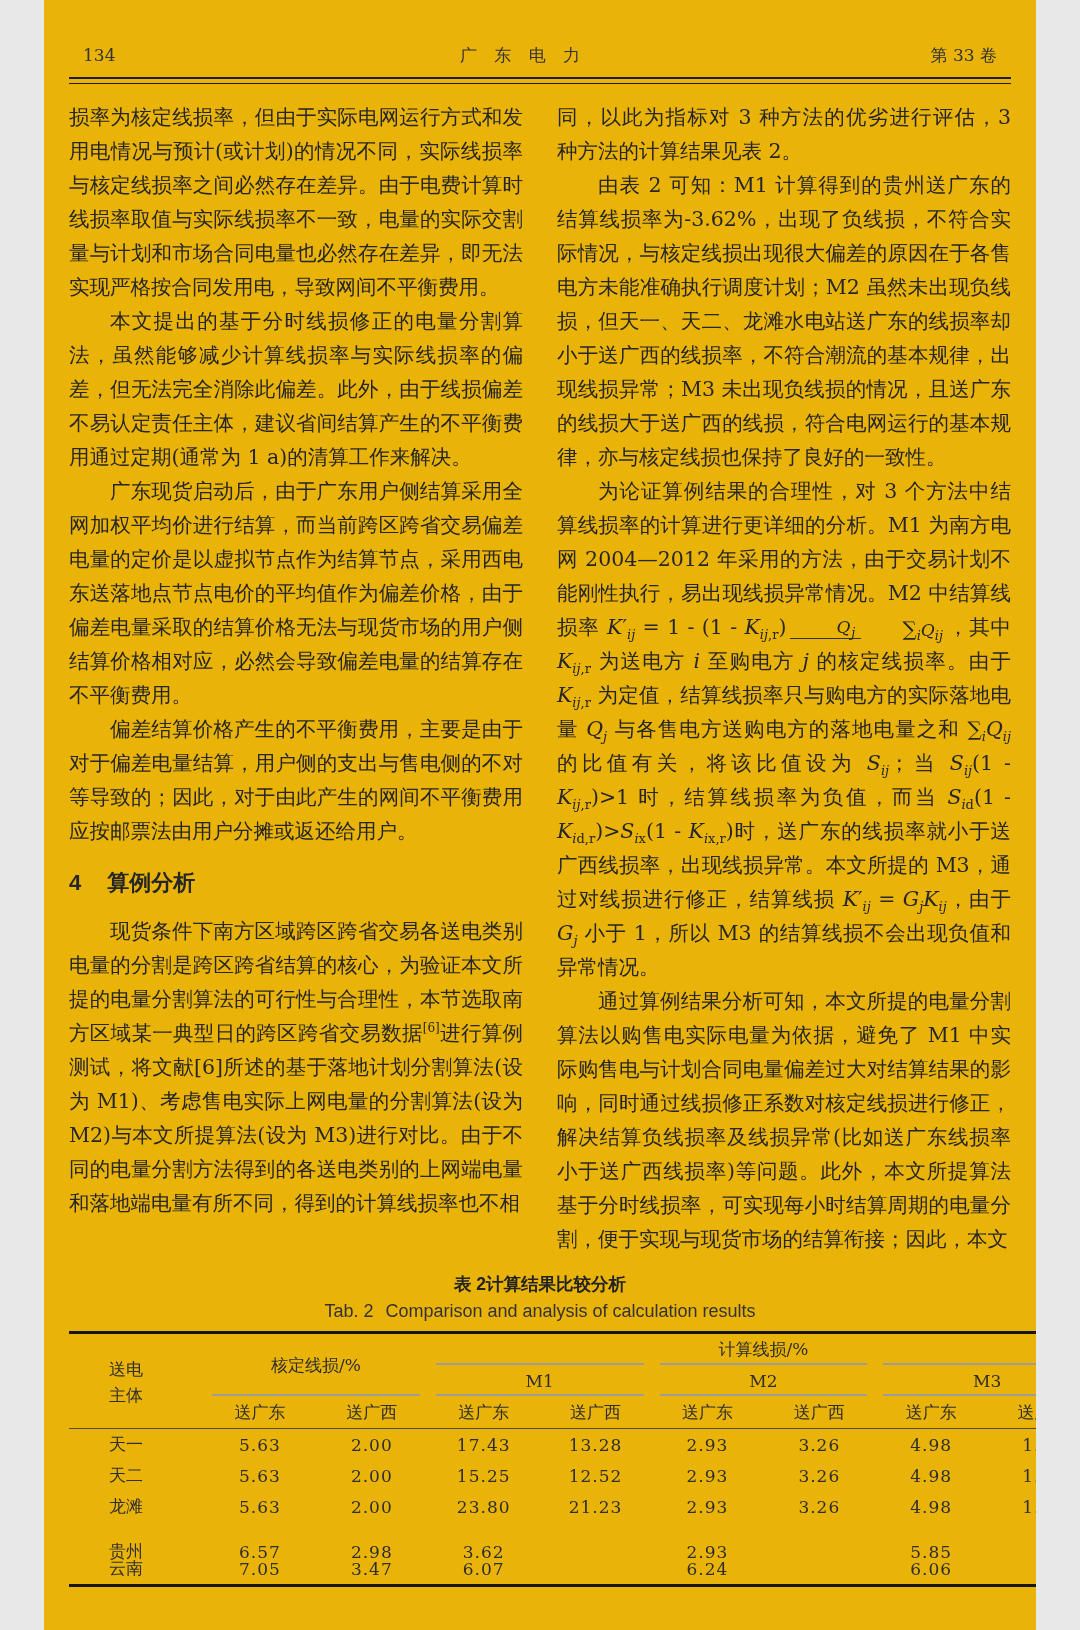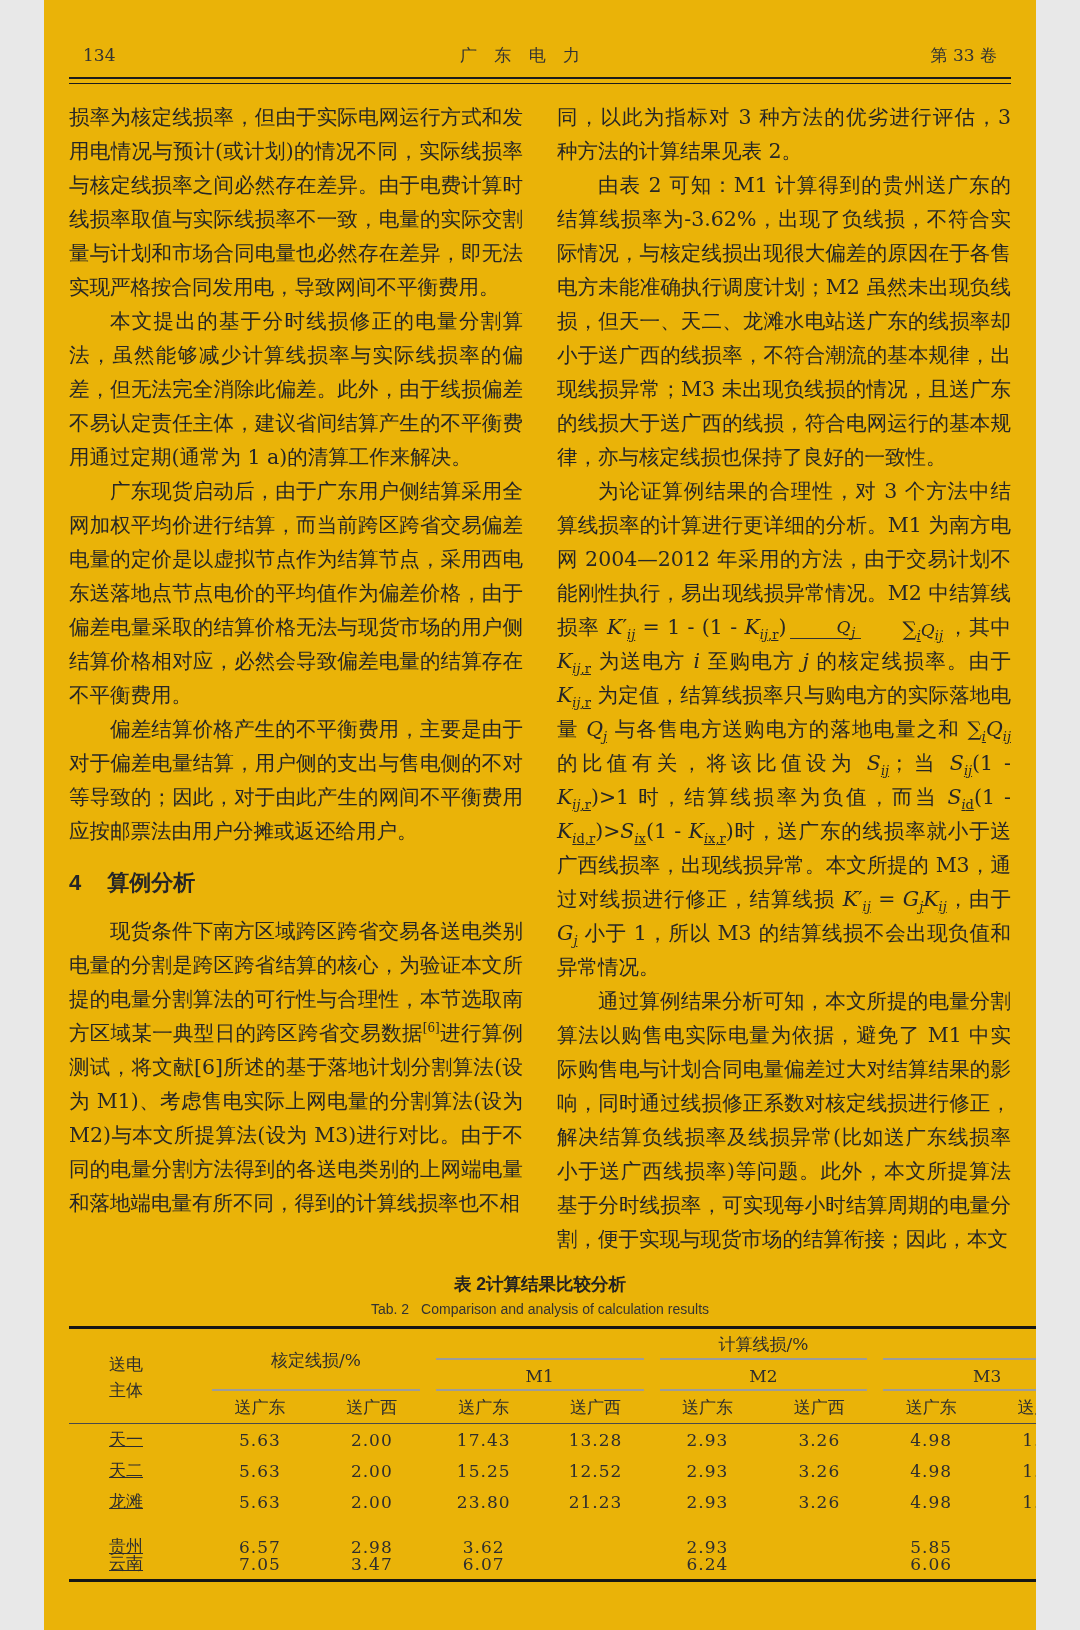--- a/index.html
+++ b/index.html
@@ -12,52 +12,52 @@
   .page-header .jtitle{letter-spacing:6px;}
   .header-rule{margin-top:10px;border-top:2.5px solid #1c1c1c;border-bottom:1.5px solid #1c1c1c;height:4px;}
   
   .columns{display:flex;gap:34px;margin-top:16px;}
   .col{width:498px;font-size:20.5px;line-height:34px;text-align:justify;}
   .col p{margin:0;}
   .indent{text-indent:2em;}
   .noindent{text-indent:0;}
   sup{font-size:12px;line-height:0;}
   i{font-style:italic;font-family:"DejaVu Serif",serif;}
-  sub{font-size:13px;line-height:0;text-decoration:underline;}
+  sub{font-size:13px;line-height:0;}
   .h3{margin:3px 0;font-family:"Liberation Sans","DejaVu Sans",sans-serif;font-weight:bold;font-size:20px;}
   .h3 .hnum{margin-right:20px;font-weight:normal;font-family:"DejaVu Serif",serif;}
   .h2{margin:18px 0 14px 0;font-family:"Liberation Sans","DejaVu Sans",sans-serif;font-weight:bold;font-size:22px;}
   .h2 .hnum{margin-right:26px;}
   
   .frac{display:inline-flex;flex-direction:row;align-items:center;vertical-align:middle;
         margin:0 4px;line-height:1.12;font-size:17px;}
   .frac .num{border-bottom:1.3px solid #333;padding:0 5px 1px 5px;}
   .frac .den{padding-top:1px;}
   .sum{font-size:20px;}
   .sumin{white-space:nowrap;}
   
   .tbl-caption{text-align:center;margin-top:16px;}
   .cap-zh{font-family:"Liberation Sans","DejaVu Sans",sans-serif;font-weight:bold;font-size:17.5px;color:#222;}
   .cap-zh .cap-label{}
-  .cap-en{font-family:"Liberation Sans","DejaVu Sans",sans-serif;font-size:14px;color:#333;margin-top:5px;}
+  .cap-en{font-family:"Liberation Sans","DejaVu Sans",sans-serif;font-size:18px;color:#333;margin-top:5px;}
   .cap-en .cap-label{margin-right:12px;}
   
   .grid{width:1030px;margin:9px auto 0 auto;display:grid;
         grid-template-columns:135px repeat(8,1fr);
         grid-template-rows:31px 31px 33px repeat(5,31px);
         border-top:3px solid #161616;border-bottom:3px solid #161616;
         font-size:17px;color:#2e2e2e;}
   .cell{display:flex;align-items:center;justify-content:center;}
   .ent-h{grid-row:1/4;grid-column:1;flex-direction:column;justify-content:center;
          align-items:flex-start;padding-left:40px;line-height:26px;}
   .grp-app{grid-row:1/3;grid-column:2/4;}
   .grp-calc{grid-row:1;grid-column:4/10;}
   .rule{align-self:end;height:0;border-bottom:2px solid #9c9c9c;margin:0 8px;}
   .hline{grid-row:3;grid-column:1/10;align-self:end;height:0;border-bottom:1.5px solid #4a4a4a;}
-  .ent{justify-content:flex-start;padding-left:40px;text-decoration:underline;}
+  .ent{justify-content:flex-start;padding-left:40px;}
   .num{letter-spacing:1px;}
   .r4{grid-row:4;} .r5{grid-row:5;} .r6{grid-row:6;} .r7{grid-row:7;margin-top:28px;} .r8{grid-row:8;}
 </style>
 </head>
 <body>
 
 <div class="page">
 
   <div class="page-header">
     <span>134</span>

